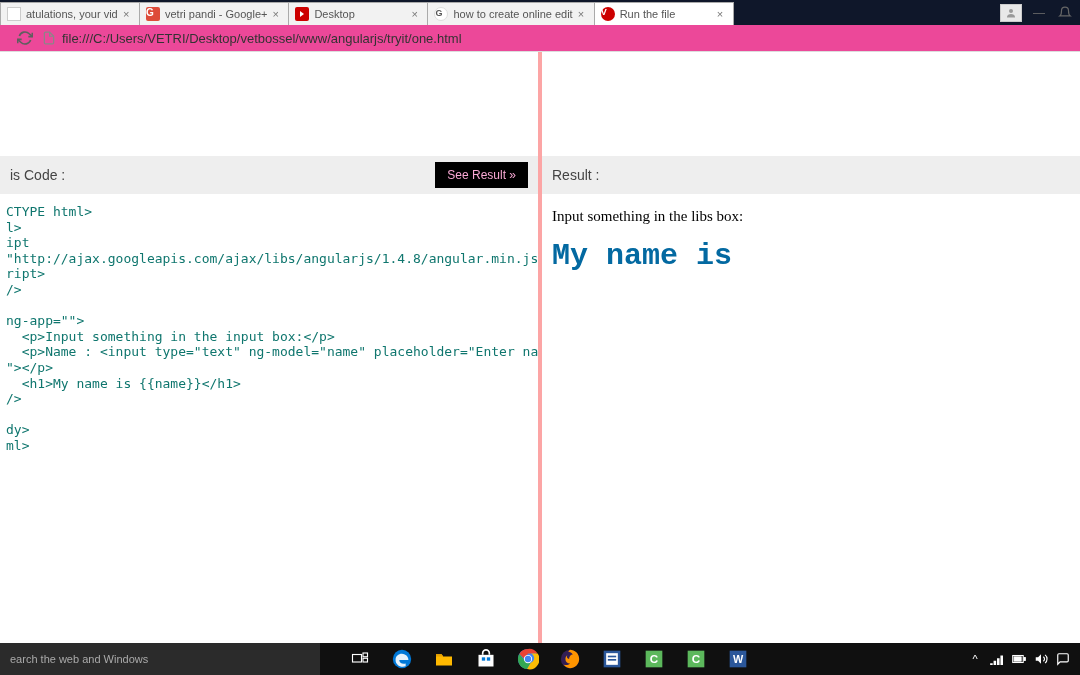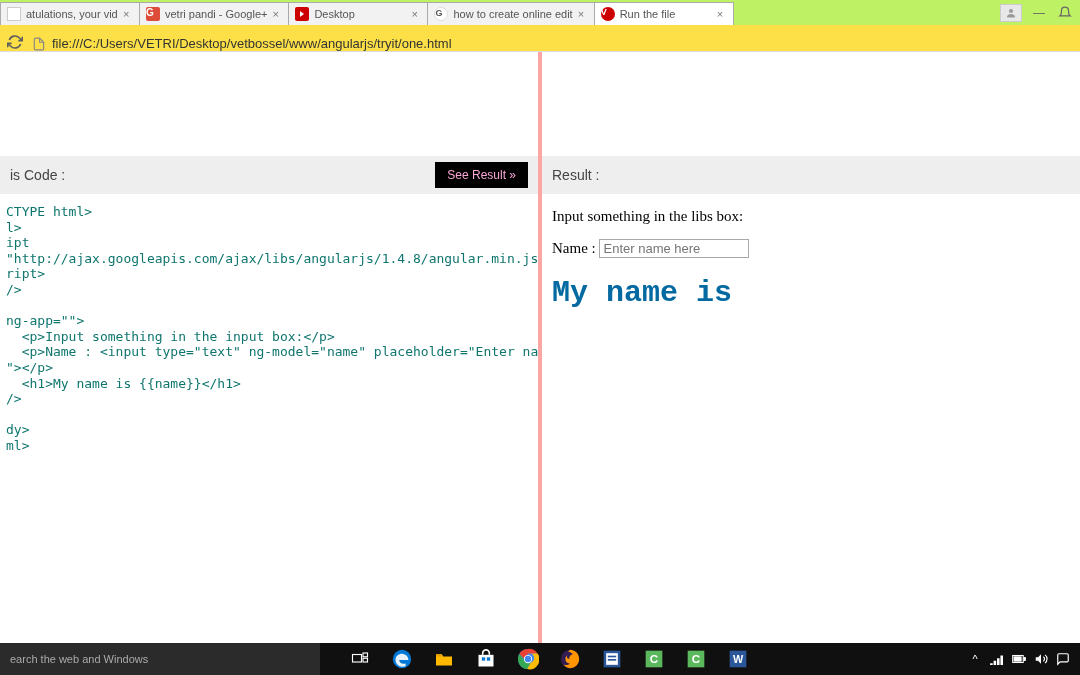--- a/index.html
+++ b/index.html
@@ -1,30 +1,30 @@
 <!DOCTYPE html>
 <html><head>
   <meta charset="utf-8">
   <style>
     * { margin: 0; padding: 0; box-sizing: border-box; }
     body { font-family: "Segoe UI", Arial, sans-serif; background: #fff; width: 1080px; height: 675px; overflow: hidden; position: relative; }
     
     
-    .tab-strip { height: 25px; background: #bef264; display: flex; align-items: flex-end; padding-left: 0; }
+    .tab-strip { height: 25px; background: #0f172a; display: flex; align-items: flex-end; padding-left: 0; }
     .tab { height: 23px; background: #f2f2f2; border: 1px solid #aaa; border-bottom: none; display: flex; align-items: center; padding: 0 6px; font-size: 11px; color: #555; min-width: 140px; max-width: 180px; gap: 5px; margin-right: -1px; position: relative; }
     .tab.active { background: #fff; z-index: 2; }
     .tab .favicon { width: 14px; height: 14px; display: inline-block; flex-shrink: 0; }
     .tab .title { overflow: hidden; white-space: nowrap; text-overflow: ellipsis; flex: 1; }
     .tab .close { width: 10px; height: 10px; color: #777; font-size: 11px; line-height: 10px; flex-shrink: 0; }
     .tab-end { flex: 1; }
     .win-controls { display: flex; align-items: center; gap: 8px; padding-right: 6px; height: 100%; }
     .win-btn { width: 18px; height: 16px; display: flex; align-items: center; justify-content: center; color: #666; font-size: 12px; }
     .avatar-box { width: 22px; height: 18px; background: #e8e8e8; border: 1px solid #ccc; display: flex; align-items: center; justify-content: center; }
     
-    .addr-bar { height: 27px; background: #fde047; border-bottom: 1px solid #ddd; display: flex; align-items: flex-end; padding: 0 6px; gap: 8px; }
+    .addr-bar { height: 27px; background: #ec4899; border-bottom: 1px solid #ddd; display: flex; align-items: center; padding: 0 16px; gap: 8px; }
     .nav-btn { width: 18px; height: 18px; display: flex; align-items: center; justify-content: center; color: #5f5f5f; }
     .url-box { flex: 1; display: flex; align-items: center; gap: 6px; font-size: 13px; color: #333; }
     .url-box .file-icon { width: 14px; height: 14px; }
     .url-text { color: #333; }
     
     
     .page { display: flex; height: 591px; background: #fff; }
     .col { flex: 1; display: flex; flex-direction: column; min-width: 0; }
     .col-left { border-right: 4px solid #fca5a5; }
     .col-header { height: 38px; background: #eee; display: flex; align-items: center; padding: 0 10px; font-size: 14px; color: #444; justify-content: space-between; margin-top: 104px; }
@@ -136,24 +136,20 @@
 
 dy&gt;
 ml&gt;</div>
   </div>
   <div class="col">
     <div class="col-header">
       <span>Result :</span>
     </div>
     <div class="result-area">
       <p>Input something in the libs box:</p>
-      <div class="name-row">
-        <span>Name :</span>
-        <input type="text" placeholder="Enter name here" style="">
-      </div>
       <h1>My name is</h1>
     </div>
   </div>
 </div>
 
 <div class="taskbar">
   <div class="search-box">
     <span>earch the web and Windows</span>
   </div>
   <div class="task-icons">

